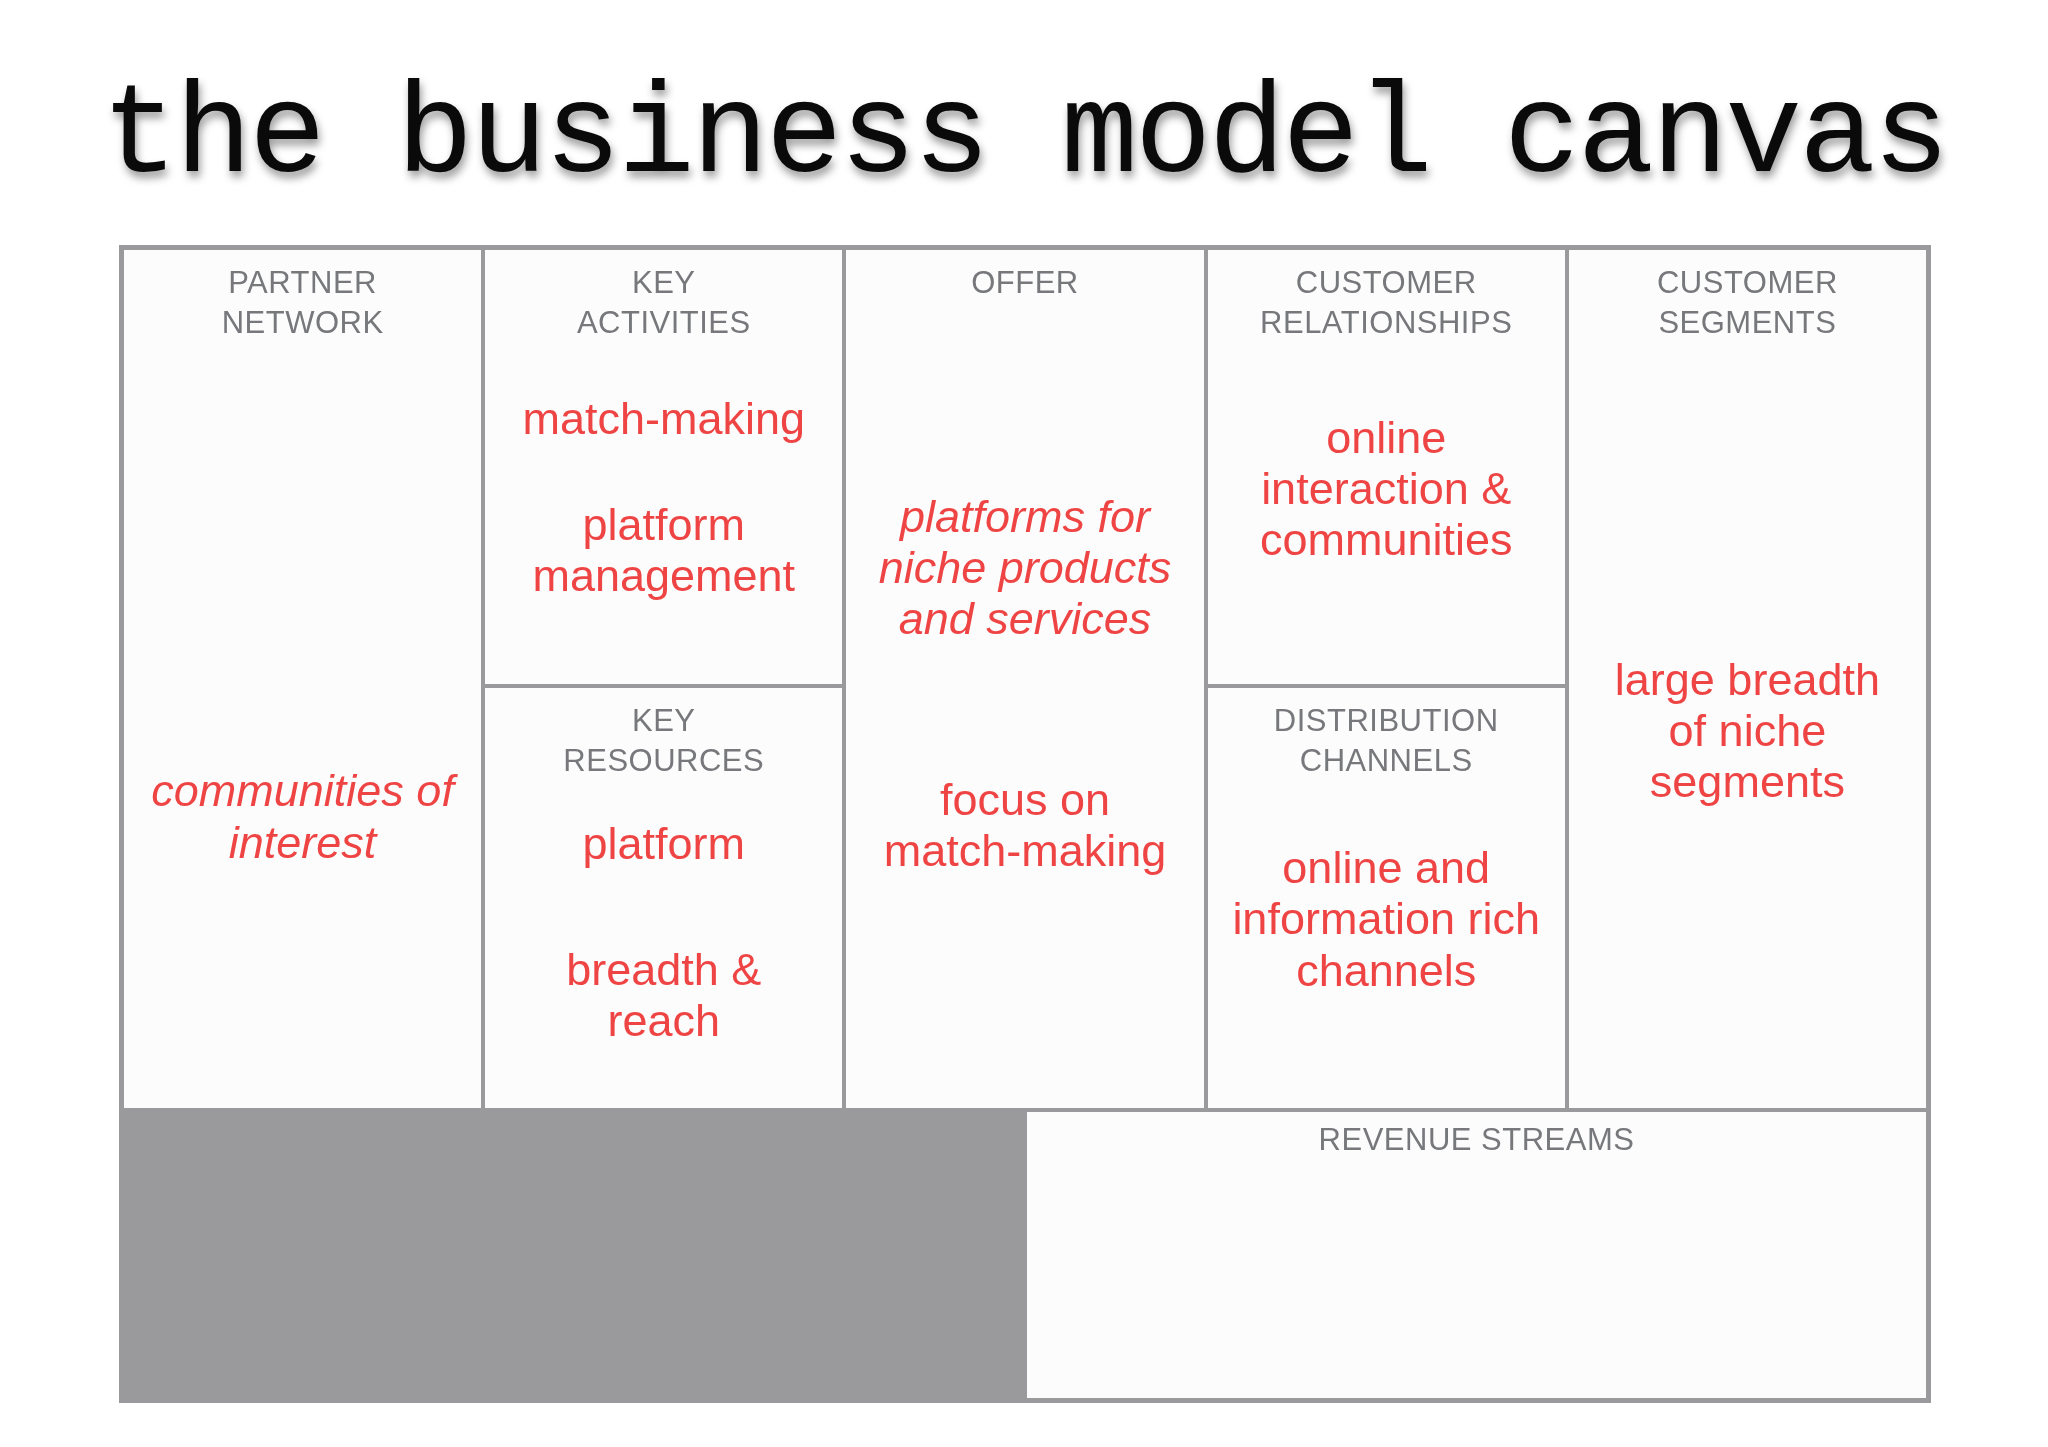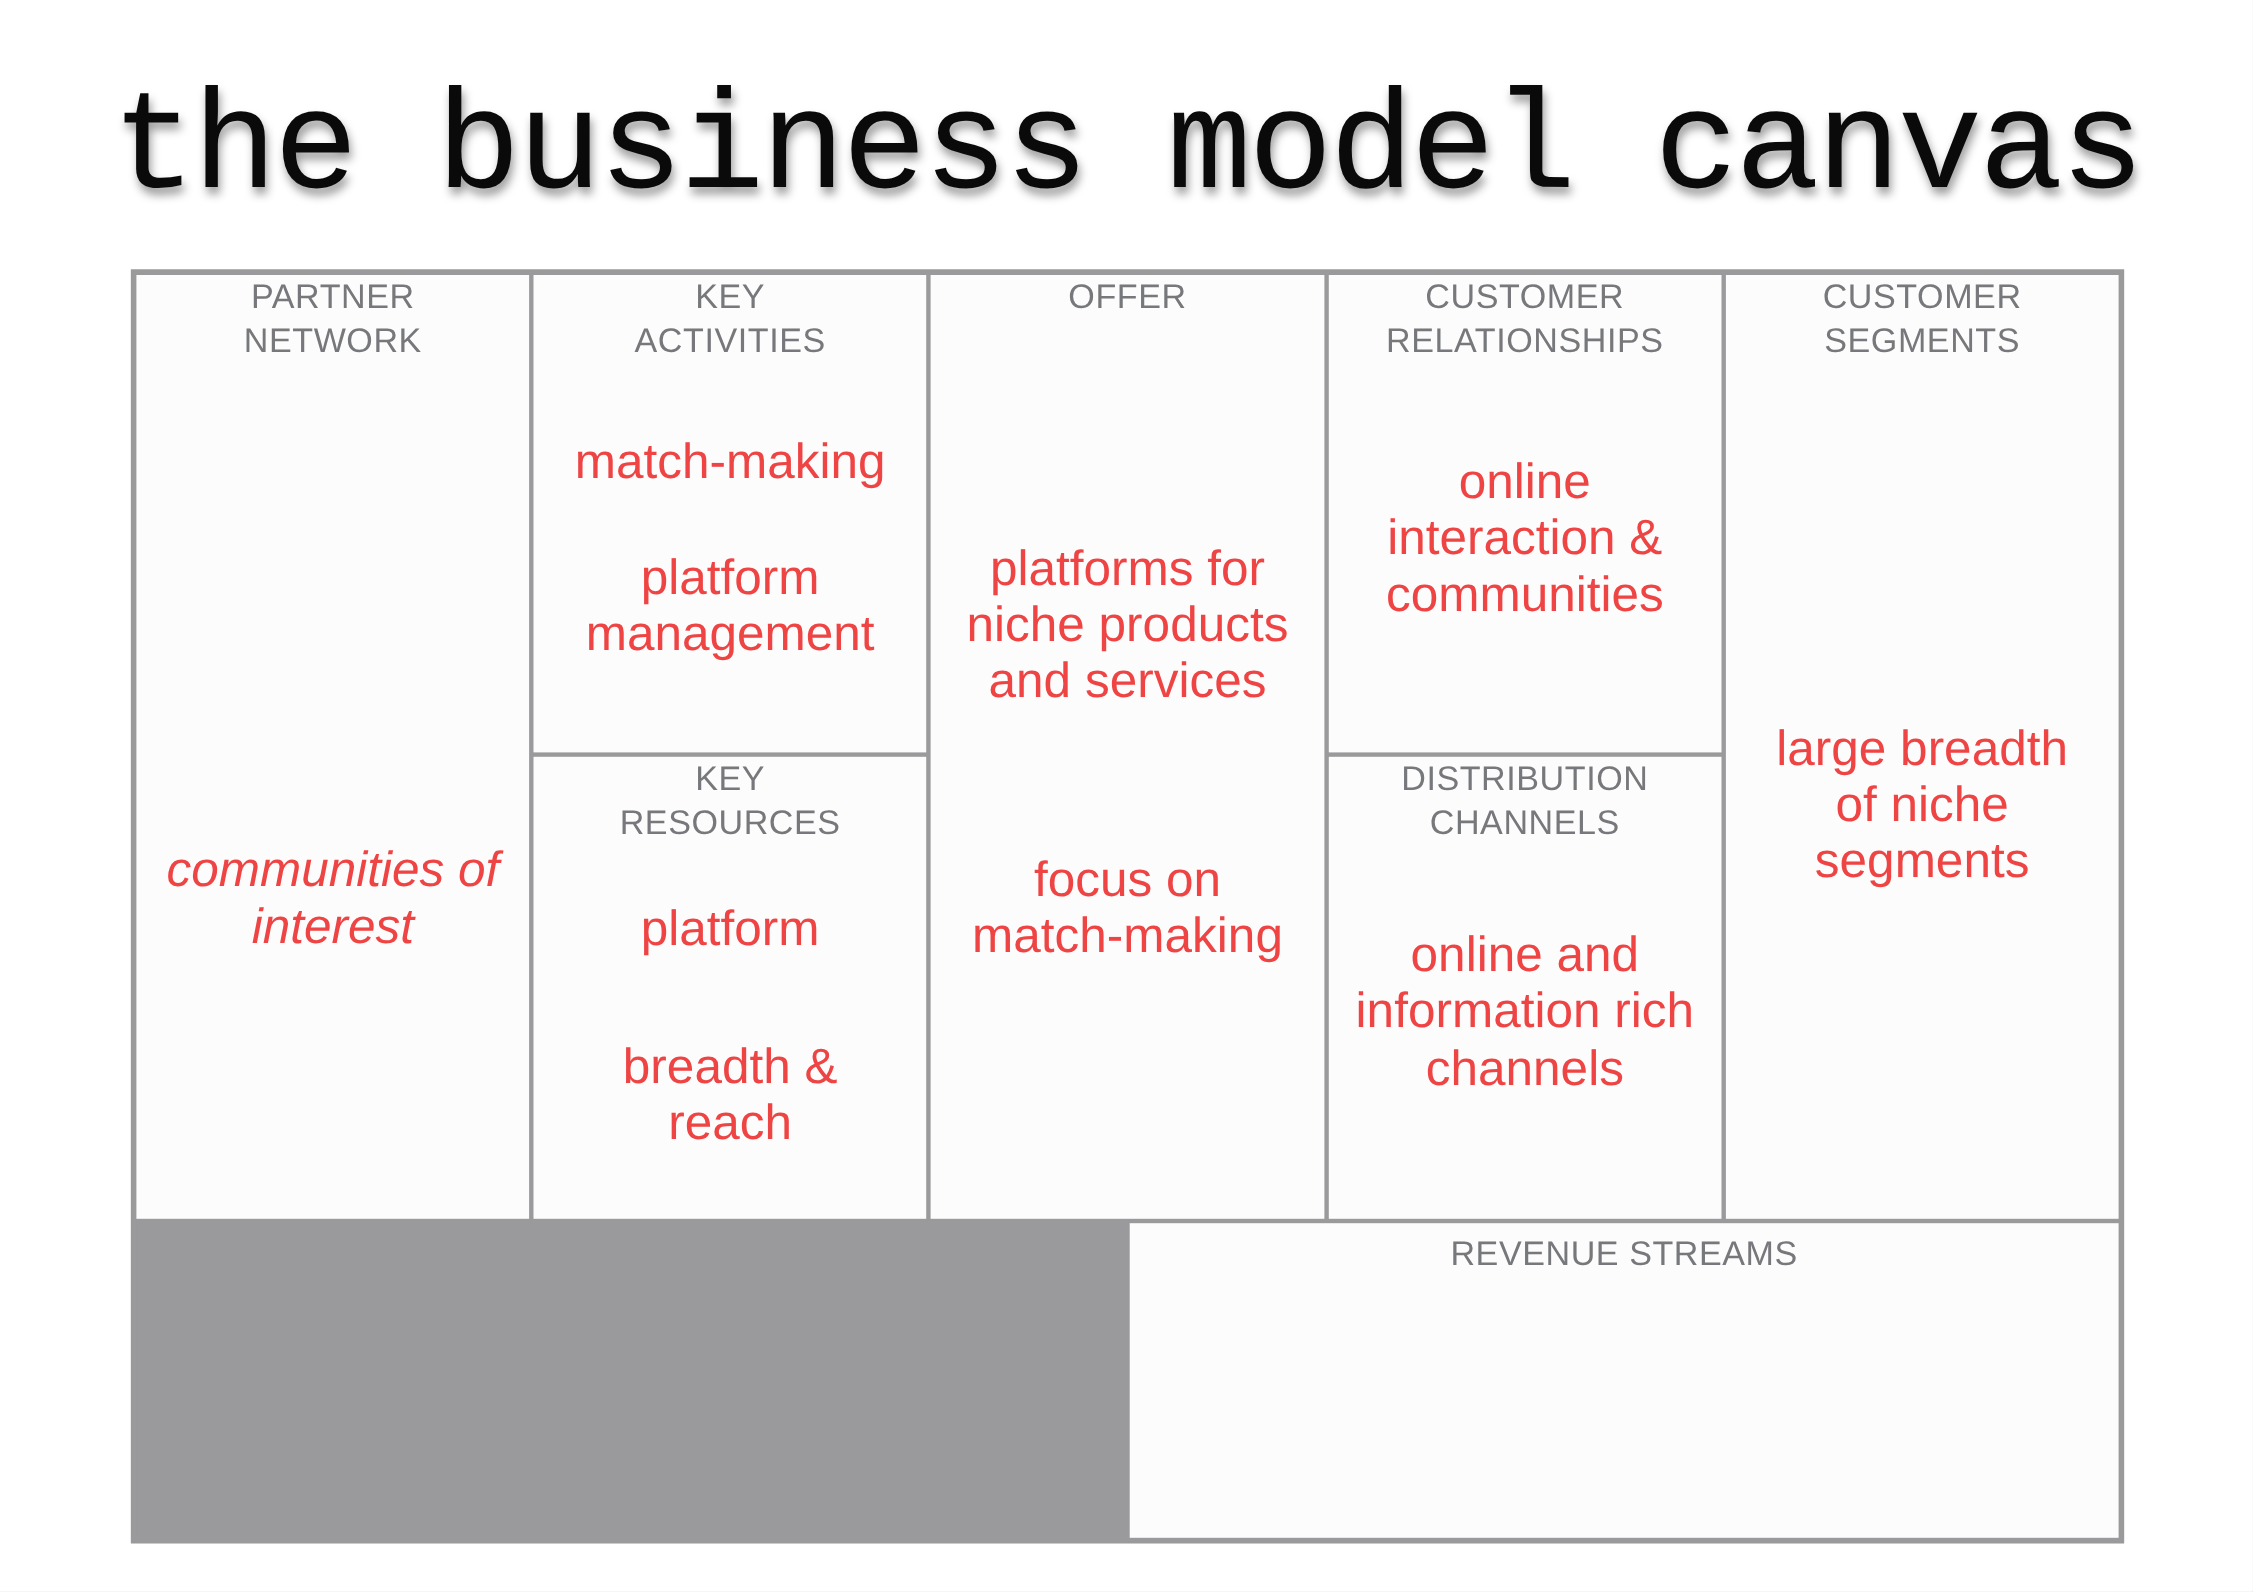--- a/index.html
+++ b/index.html
@@ -37,20 +37,21 @@
     gap: 4px;
   }
 
   .cell {
     position: relative;
     background: #fcfcfc;
     overflow: hidden;
   }
 
   .cell-header {
+    padding-top: 13px;
     text-align: center;
     font-size: 31px;
     line-height: 1.30;
     letter-spacing: 0.5px;
     color: #77787b;
     white-space: pre-line;
   }
   .row3 .cell-header { padding-top: 8px; }
 
   .note {
@@ -75,21 +76,21 @@
   .cost { grid-column: 1 / 6;  grid-row: 3 / 4; }
   .rev  { grid-column: 6 / 11; grid-row: 3 / 4; }
 
   
   .pn .note-1   { top: 35%; }
   .pn .note-2   { top: 66%; font-style: italic; }
   .ka .note-1   { top: 39%; }
   .ka .note-2   { top: 69%; }
   .kr .note-1   { top: 37%; }
   .kr .note-2   { top: 73%; }
-  .of .note-1   { top: 37%; }
+  .of .note-1   { top: 37%; font-style: italic; }
   .of .note-2   { top: 67%; }
   .cr .note-1   { top: 55%; }
   .dc .note-1   { top: 55%; }
   .cs .note-1   { top: 56%; }
   .cost .note-1 { top: 59%; }
   .rev .note-1  { top: 59%; }
 </style>
 </head>
 <body>
 

